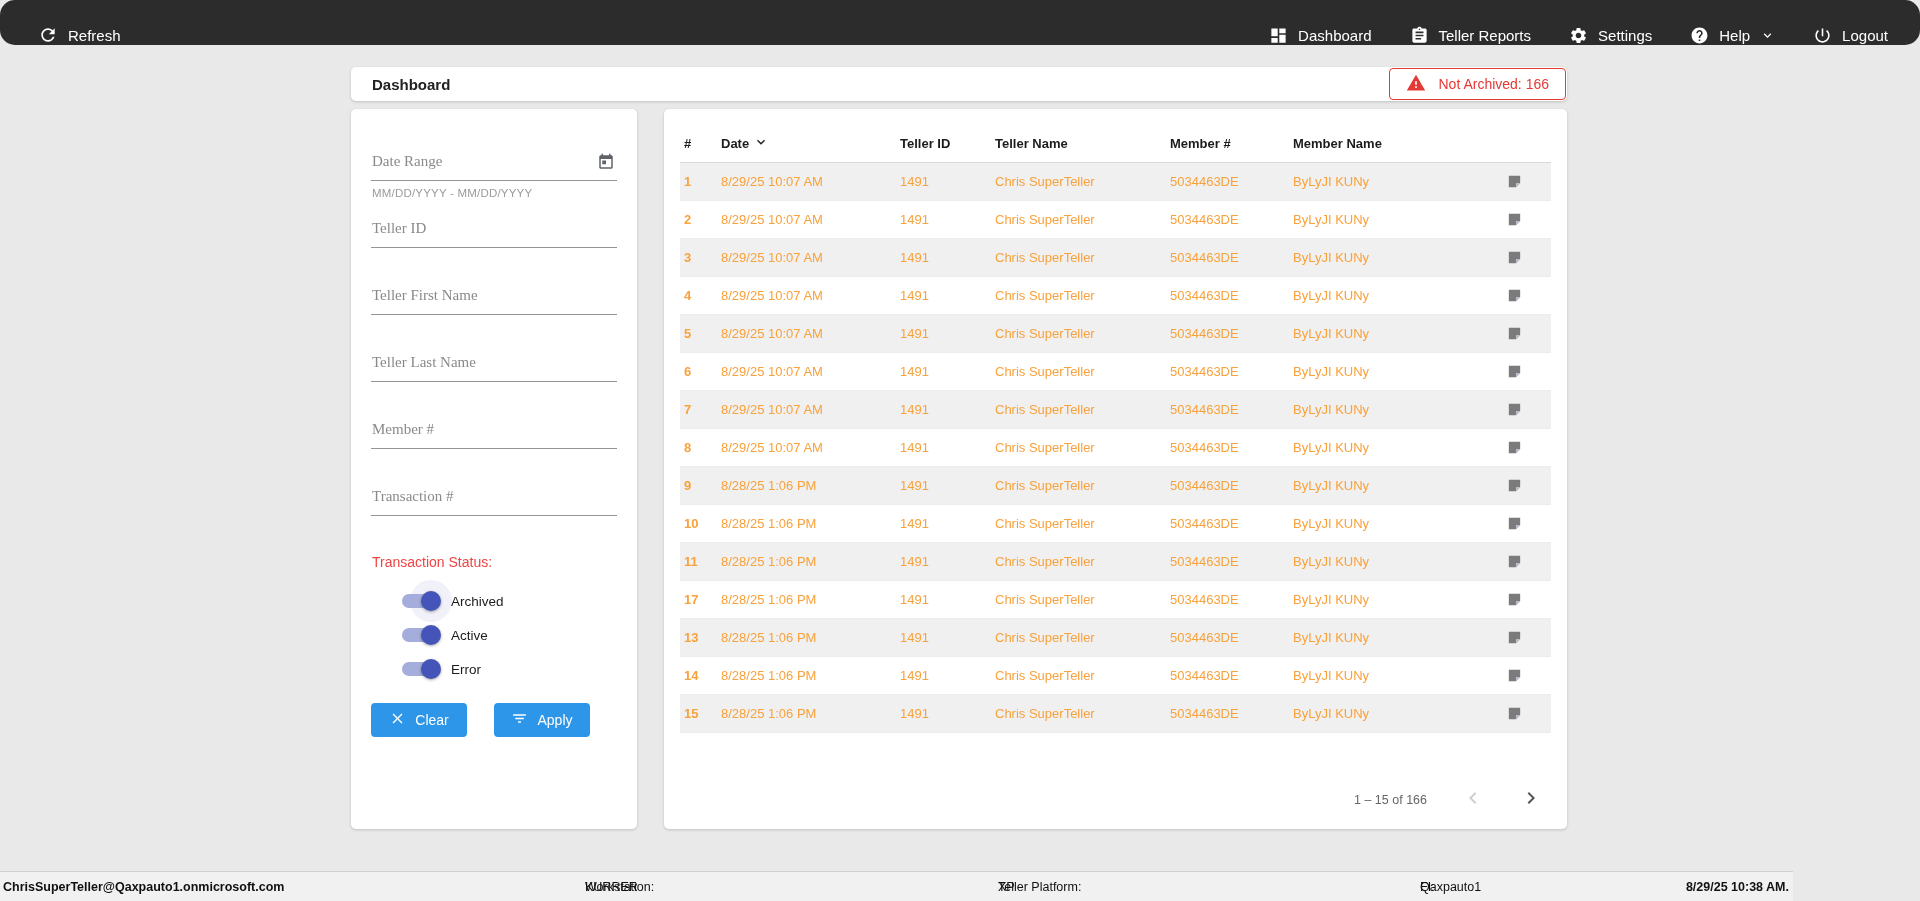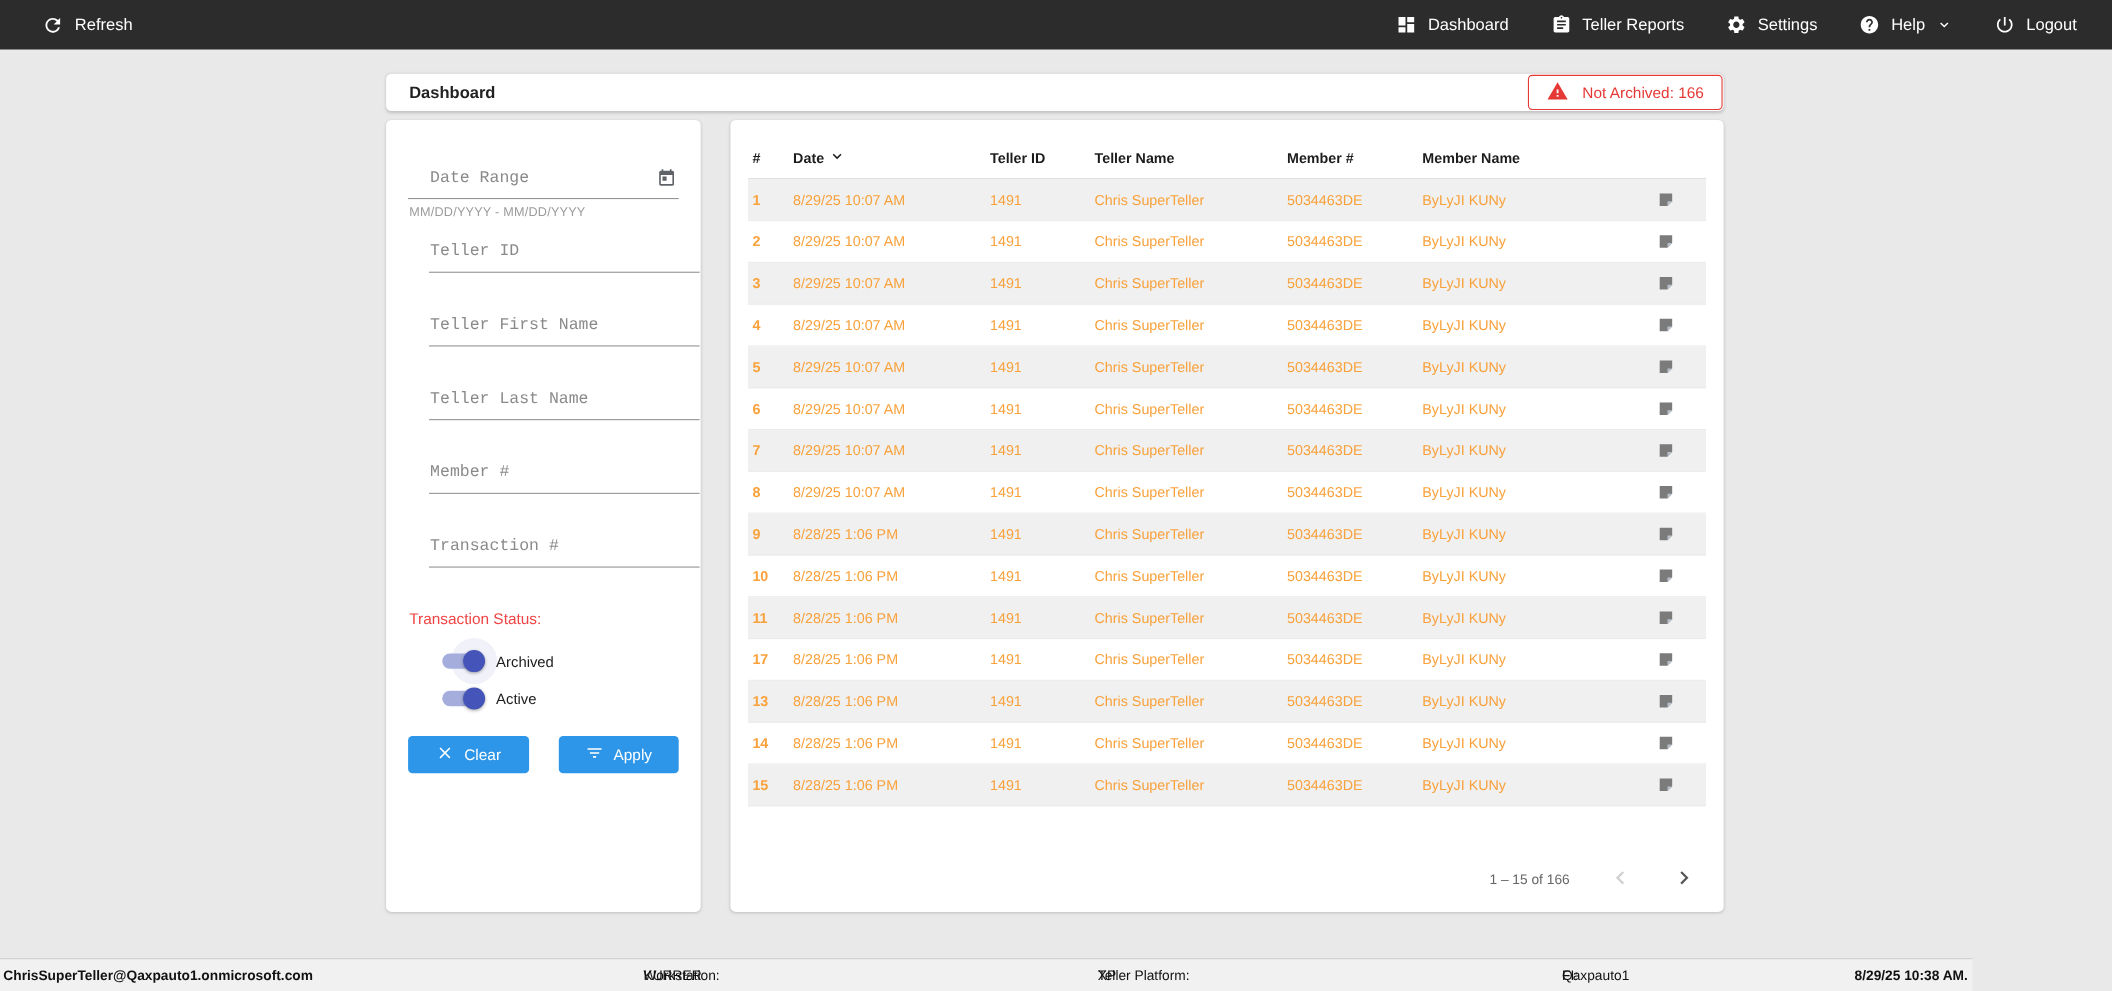--- a/index.html
+++ b/index.html
@@ -9,22 +9,23 @@
     background:#e9e9e9;
     position:relative;
     overflow:hidden;
     color:#222;
   }
   [data-interactable="true"] { cursor:pointer; }
 
   
   .topbar {
     height:45px; background:#2c2c2c; color:#fff;
-    display:flex; align-items:center; justify-content:space-between;
+    display:flex; align-items:flex-end; justify-content:space-between;
     padding:0 32px 0 38px;
+    border-radius:15px;
   }
   .tb-item { display:flex; align-items:center; gap:10px; font-size:15px; }
   .tb-item svg { display:block; }
   .topnav { display:flex; align-items:center; gap:38px; }
 
   
   .header-strip {
     margin:22px 0 0 351px; width:1216px; height:34px;
     background:#fff; border-radius:5px;
     box-shadow:0 1px 3px rgba(0,0,0,.18);
@@ -47,22 +48,22 @@
   }
   .filter-card { width:286px; height:720px; padding:18px 20px; }
   .table-card  { width:903px; height:720px; padding:16px; position:relative; }
 
   
   .field { position:relative; margin-bottom:38px; }
   .field:first-child { margin-top:26px; }
   .field input {
     width:100%; border:none; outline:none; background:transparent;
     border-bottom:1px solid #949494;
-    font-family:Liberation Mono, monospace;
-    font-size:15px; color:#4d7c0f; padding:0 0 10px 1px;margin-left:19px;
+    font-family:Liberation Serif, serif;
+    font-size:15px; color:#4d7c0f; padding:0 0 10px 1px;
   }
   .field input::placeholder { color:#8a8a8a; opacity:1; }
   .date-wrap { display:flex; align-items:flex-start; border-bottom:1px solid #949494; }
   .date-wrap input { border-bottom:none; flex:1; }
   .cal-btn { padding:0 2px 6px 0; background:none; border:none; }
   .hint { position:absolute; top:calc(100% + 6px); left:1px;
           font-size:11.5px; color:#9b9b9b; letter-spacing:.2px; }
 
   .status-label { font-size:14px; color:#ef4444; margin:4px 0 14px 1px; }
   .toggle-row { display:flex; align-items:center; height:34px; padding-left:30px; }
@@ -71,21 +72,21 @@
                   background:rgba(63,81,181,.08); right:-13px; top:-11px; }
   .switch .track { position:absolute; left:1px; top:3px; width:34px; height:14px;
                    border-radius:7px; background:#a4addc; }
   .switch .thumb { position:absolute; right:-2px; top:0; width:20px; height:20px;
                    border-radius:50%; background:#4454b8;
                    box-shadow:0 1px 3px rgba(0,0,0,.35); }
   .toggle-label { font-size:13.5px; color:#1c1c1c; }
 
   .btn-row { display:flex; gap:27px; margin-top:17px; }
   .btn {
-    width:110px; height:34px; border:none; border-radius:4px;
+    width:96px; height:34px; border:none; border-radius:4px;
     background:#2e96e8; color:#fff; font-size:14px;
     font-family:"Liberation Sans", sans-serif;
     display:flex; align-items:center; justify-content:center; gap:9px;
   }
 
   
   .trow, .thead {
     display:grid;
     grid-template-columns:37px 179px 95px 175px 123px 184px 1fr;
     align-items:center; height:38px; padding-left:4px;
@@ -222,20 +223,27 @@
       </span>
       <span class="toggle-label" data-interactable="false">Archived</span>
     </div>
     <div class="toggle-row" data-interactable="false">
       <span class="switch" data-interactable="true">
         <span class="track"></span>
           <span class="thumb"></span>
       </span>
       <span class="toggle-label" data-interactable="false">Active</span>
     </div>
+    <div class="toggle-row" data-interactable="false">
+      <span class="switch" data-interactable="true">
+        <span class="track"></span>
+          <span class="thumb"></span>
+      </span>
+      <span class="toggle-label" data-interactable="false">Error</span>
+    </div>
 
     <div class="btn-row">
       <button class="btn" data-interactable="true">
         <span data-interactable="false">
           <svg width="17" height="17" viewBox="0 0 24 24" fill="#fff">
               <path d="M19 6.41L17.59 5 12 10.59 6.41 5 5 6.41 10.59 12 5 17.59 6.41 19 12 13.41 17.59 19 19 17.59 13.41 12z"></path>
             </svg>
         </span>
         <span data-interactable="false">Clear</span>
       </button>

